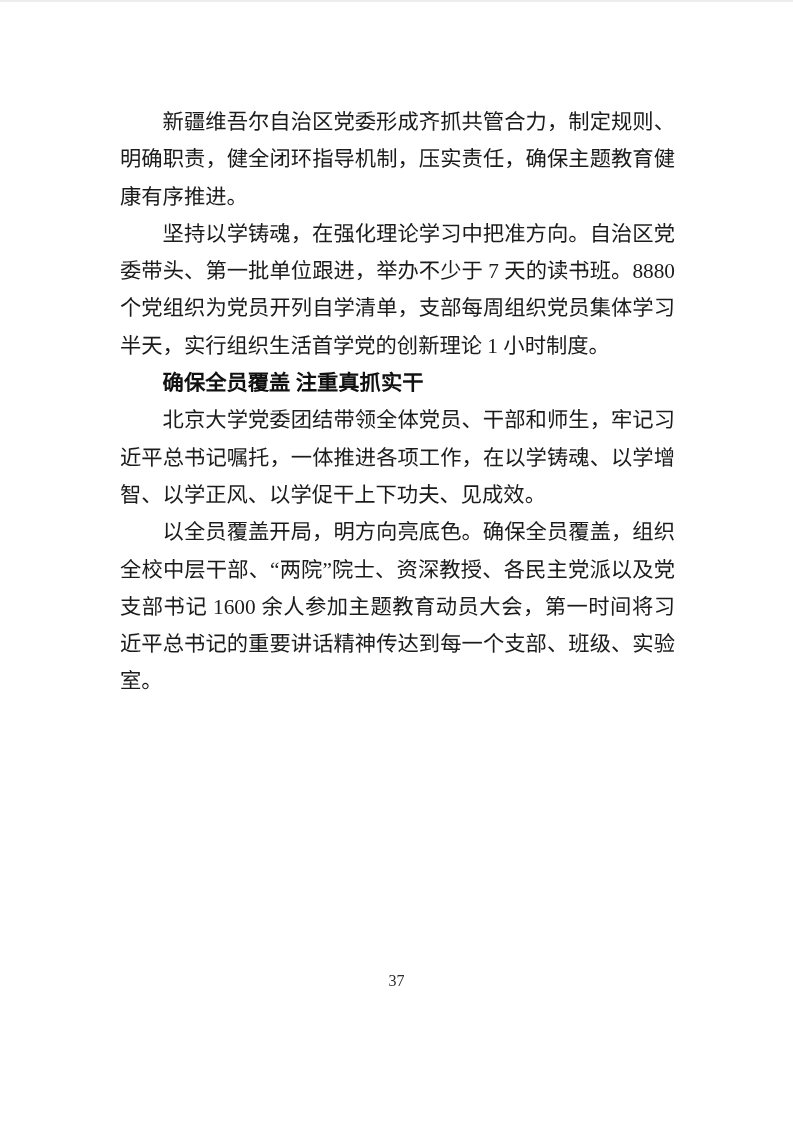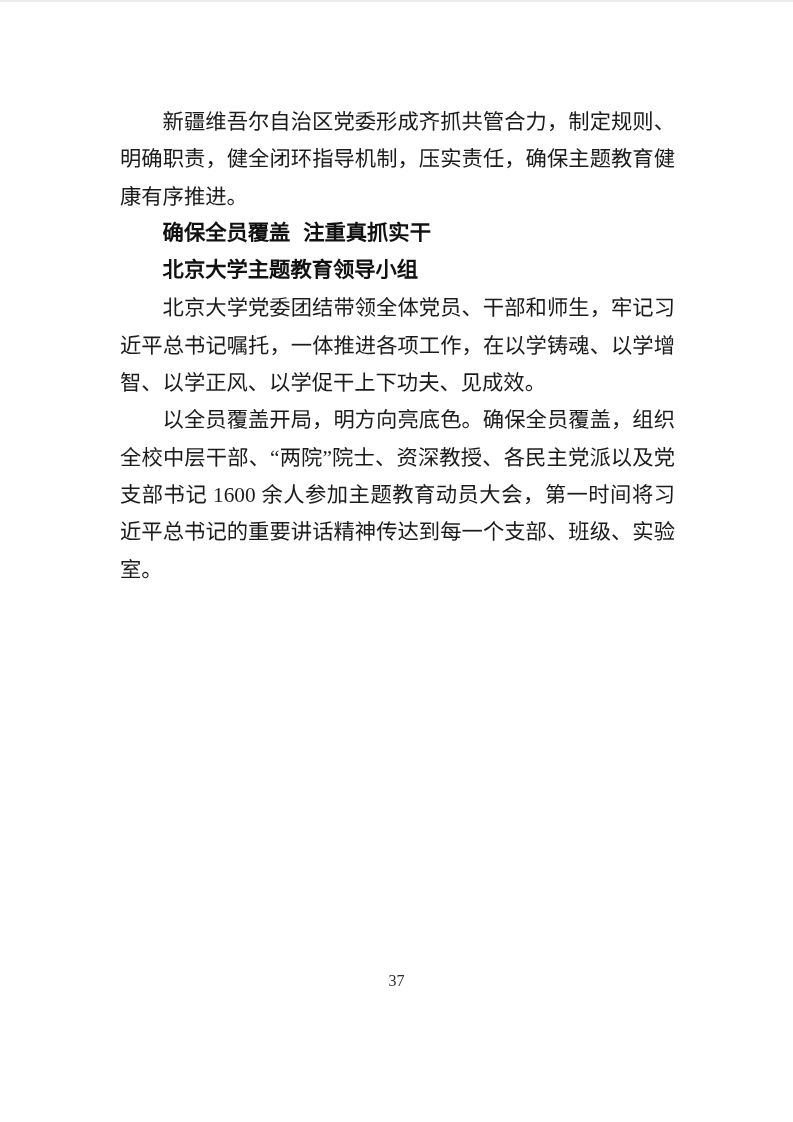--- a/index.html
+++ b/index.html
@@ -43,21 +43,21 @@
     line-height: 37.3px;
     color: var(--text);
     text-align: justify;
     text-justify: inter-ideograph;
     text-indent: 2em;
     word-break: break-all;
   }
   .heading {
     margin: 0;
     padding: 0;
-    font-family: Liberation Mono, monospace;
+    font-family: Liberation Serif, serif;
     font-weight: 700;
     font-size: 21.3px;
     line-height: 37.3px;
     color: #111111;
     text-indent: 2em;
     text-align: left;
   }
   .page-number {
     position: absolute;
     top: 972px;
@@ -71,19 +71,19 @@
   }
 </style>
 </head>
 <body>
 
 <div class="page-edge"></div>
 
 <div class="page">
   <div class="doc-body">
       <p class="para">新疆维吾尔自治区党委形成齐抓共管合力，制定规则、明确职责，健全闭环指导机制，压实责任，确保主题教育健康有序推进。</p>
+      <p class="para">坚持以学铸魂，在强化理论学习中把准方向。自治区党委带头、第一批单位跟进，举办不少于 7 天的读书班。8880 个党组织为党员开列自学清单，支部每周组织党员集体学习半天，实行组织生活首学党的创新理论 1 小时制度。</p>
       <p class="heading">确保全员覆盖 注重真抓实干</p>
-      <p class="heading">北京大学主题教育领导小组</p>
       <p class="para">北京大学党委团结带领全体党员、干部和师生，牢记习近平总书记嘱托，一体推进各项工作，在以学铸魂、以学增智、以学正风、以学促干上下功夫、见成效。</p>
       <p class="para">以全员覆盖开局，明方向亮底色。确保全员覆盖，组织全校中层干部、“两院”院士、资深教授、各民主党派以及党支部书记 1600 余人参加主题教育动员大会，第一时间将习近平总书记的重要讲话精神传达到每一个支部、班级、实验室。</p>
     </div>
   <div class="page-number">37</div>
 </div>
 
 </body></html>

